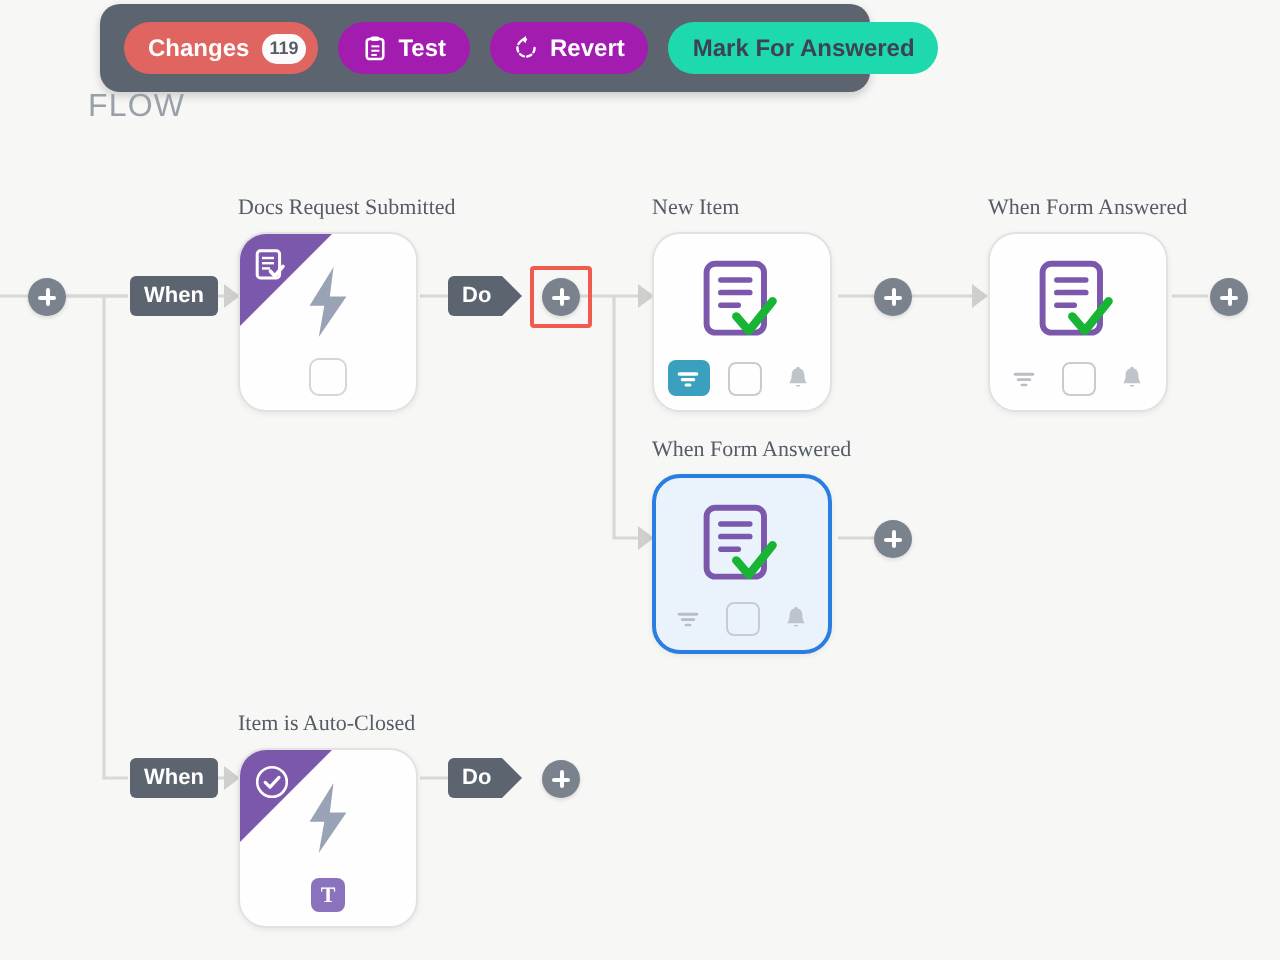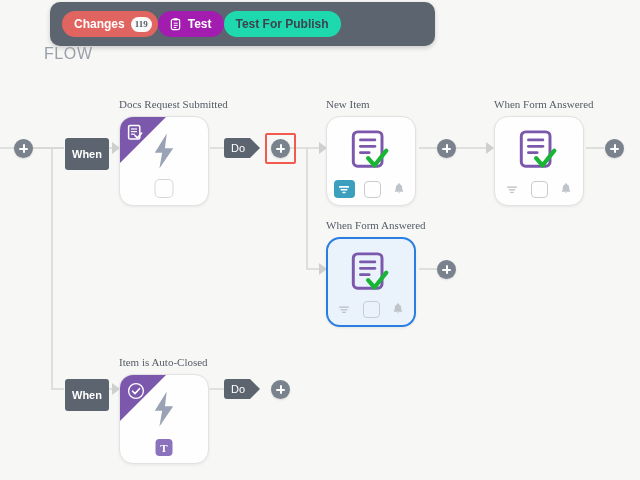--- a/index.html
+++ b/index.html
@@ -9,39 +9,39 @@
     font-family:"Liberation Sans",sans-serif;
     position:relative;
     -webkit-font-smoothing:antialiased;
   }
   #canvas{position:absolute;inset:0;}
 
   
   .toolbar{
     position:absolute;left:50px;top:2px;width:385px;height:44px;
     background:#5c6470;border-radius:10px;
-    display:flex;align-items:center;
+    display:flex;align-items:center;gap:10px;
     padding:0 12px;box-sizing:border-box;
     box-shadow:0 2px 5px rgba(0,0,0,.18);
   }
   .tbtn{
     height:26px;border-radius:13px;
     display:flex;align-items:center;gap:6px;
     padding:0 12px;box-sizing:border-box;
     font-size:12px;font-weight:bold;color:#fff;
     white-space:nowrap;cursor:pointer;user-select:none;
   }
   .tbtn.changes{background:#e0645f;padding-right:6px;}
   .tbtn.neutral{background:#a21caf;}
   .tbtn.publish{background:#1fd9ae;color:#3c4450;}
   .badge{
     background:#fbfbfb;color:#555c66;font-size:9px;font-weight:bold;
     border-radius:9px;min-width:20px;height:15px;
     display:flex;align-items:center;justify-content:center;
-    padding:0 4px;box-sizing:border-box;font-family:Liberation Serif, serif;
+    padding:0 4px;box-sizing:border-box;
   }
   .ticon{display:inline-flex;align-items:center;justify-content:center;width:12px;height:13px;}
   .ticon svg{display:block;}
 
   .flow-label{
     position:absolute;left:44px;top:45px;
     font-size:16px;color:#9aa0a8;letter-spacing:.6px;
   }
 
   
@@ -56,31 +56,31 @@
   .plus::before,.plus::after{content:"";position:absolute;background:#fff;border-radius:1px;}
   .plus::before{width:9px;height:2px;}
   .plus::after{width:2px;height:9px;}
   .hl-box{
     position:absolute;border:2px solid #f05a4f;border-radius:2px;
     box-sizing:border-box;pointer-events:none;
   }
 
   
   .when-tag{
-    position:absolute;height:32px;background:#5c6470;color:#fff;
+    position:absolute;height:20px;background:#5c6470;color:#fff;
     border-radius:3px;font-size:11px;font-weight:bold;
     display:flex;align-items:center;padding:0 7px;box-sizing:border-box;
     cursor:pointer;
   }
   .do-tag{
     position:absolute;height:20px;cursor:pointer;
     display:flex;align-items:center;
   }
   .do-tag .body{
-    background:#5c6470;color:#fff;font-size:11px;font-weight:normal;
+    background:#5c6470;color:#fff;font-size:11px;font-weight:bold;
     height:20px;display:flex;align-items:center;padding:0 5px 0 7px;
     border-radius:3px 0 0 3px;box-sizing:border-box;
   }
   .do-tag .tip{
     width:0;height:0;border-top:10px solid transparent;
     border-bottom:10px solid transparent;border-left:10px solid #5c6470;
   }
 
   
   .node{position:absolute;font-family:Liberation Serif, serif;}
@@ -174,22 +174,31 @@
         <svg viewBox="0 0 12 14" width="11" height="13">
           <rect x="1.5" y="1.5" width="9" height="11" rx="1.6" fill="none" stroke="#fff" stroke-width="1.4"></rect>
           <rect x="3.6" y="0.2" width="4.8" height="2.4" rx="1" fill="#fff"></rect>
           <rect x="4" y="5" width="4.4" height="1.1" fill="#fff"></rect>
           <rect x="4" y="7.4" width="4.4" height="1.1" fill="#fff"></rect>
           <rect x="4" y="9.7" width="3" height="1.1" fill="#fff"></rect>
         </svg>
       </span>
       <span>Test</span>
     </div>
+    <div class="tbtn neutral">
+      <span class="ticon">
+        <svg viewBox="0 0 14 14" width="12" height="12">
+          <path d="M12,7 A5,5 0 1 1 7,2" fill="none" stroke="#fff" stroke-width="1.4" stroke-linecap="round" stroke-dasharray="2.6 1.9"></path>
+          <polygon points="7,0 7,4.2 4,2.1" fill="#fff"></polygon>
+        </svg>
+      </span>
+      <span>Revert</span>
+    </div>
     <div class="tbtn publish">
-      <span>Test For Publish</span>
+      <span>Mark For Answered</span>
     </div>
   </div>
 
   <div class="flow-label">FLOW</div>
 
   <div class="plus" style="left:14px;top:139px"></div>
   <div class="plus" style="left:271px;top:139px"></div>
   <div class="hl-box" style="left:265px;top:133px;width:31px;height:31px"></div>
   <div class="plus" style="left:437px;top:139px"></div>
   <div class="plus" style="left:605px;top:139px"></div>

